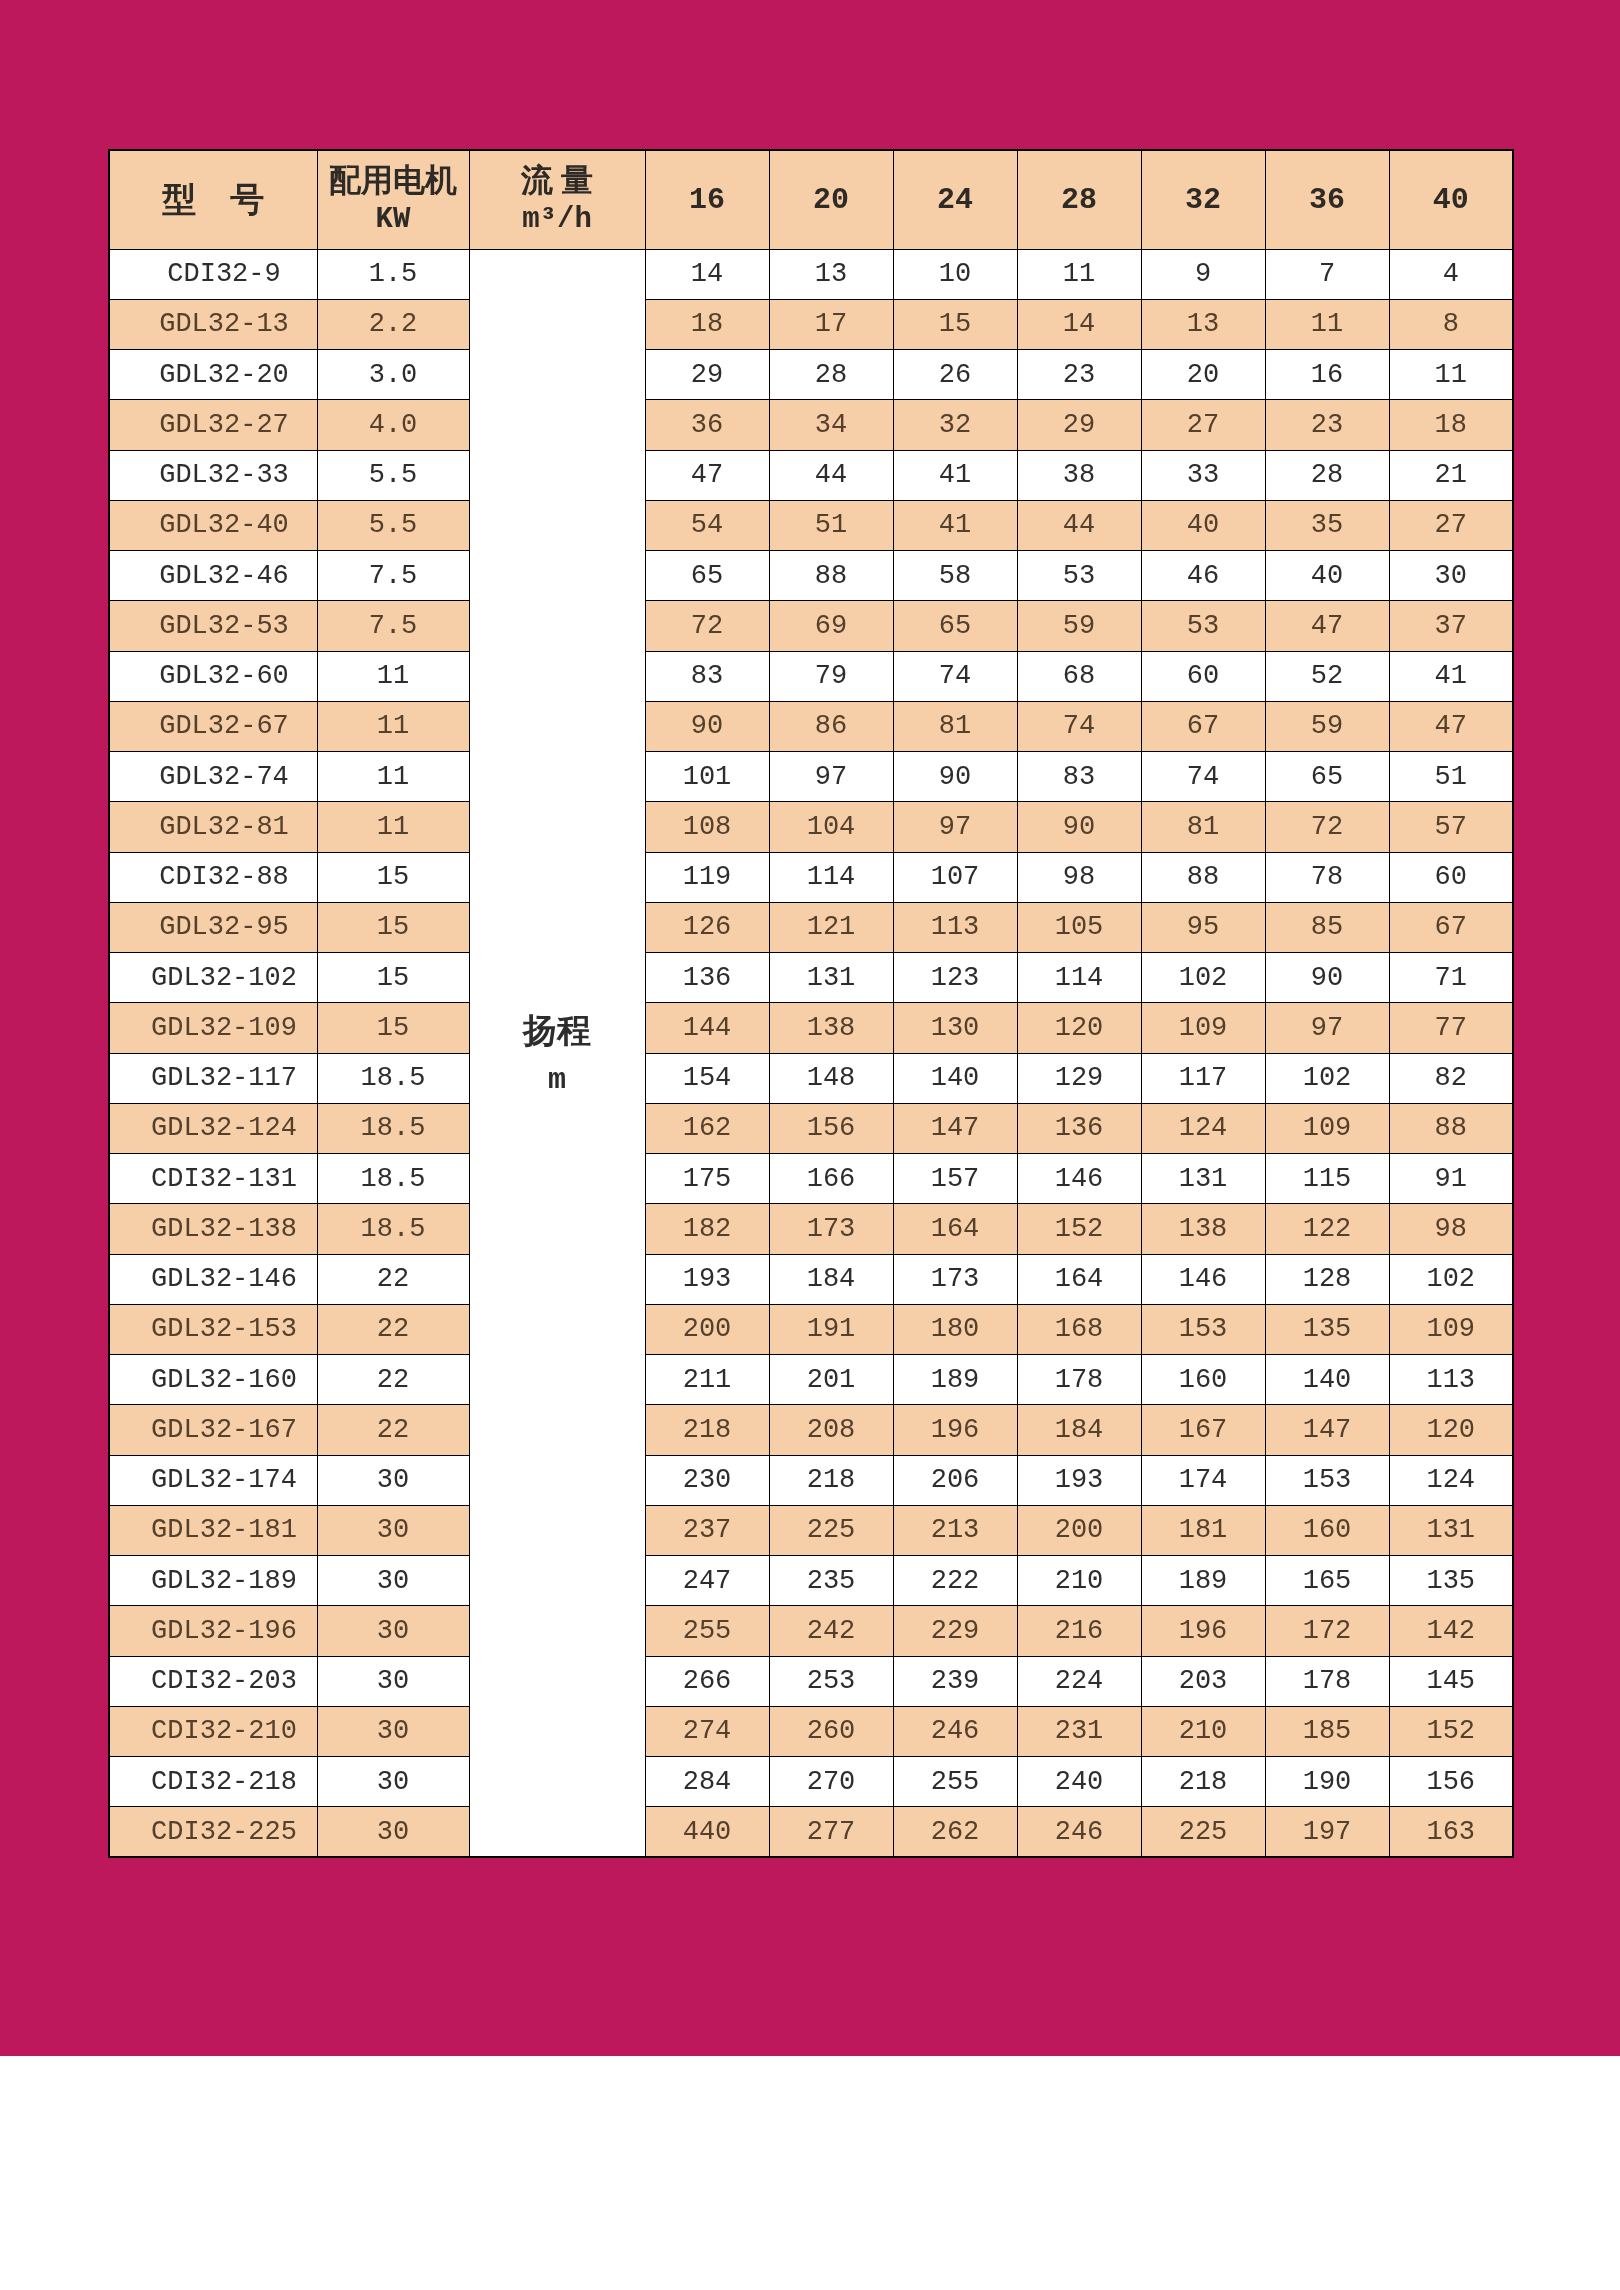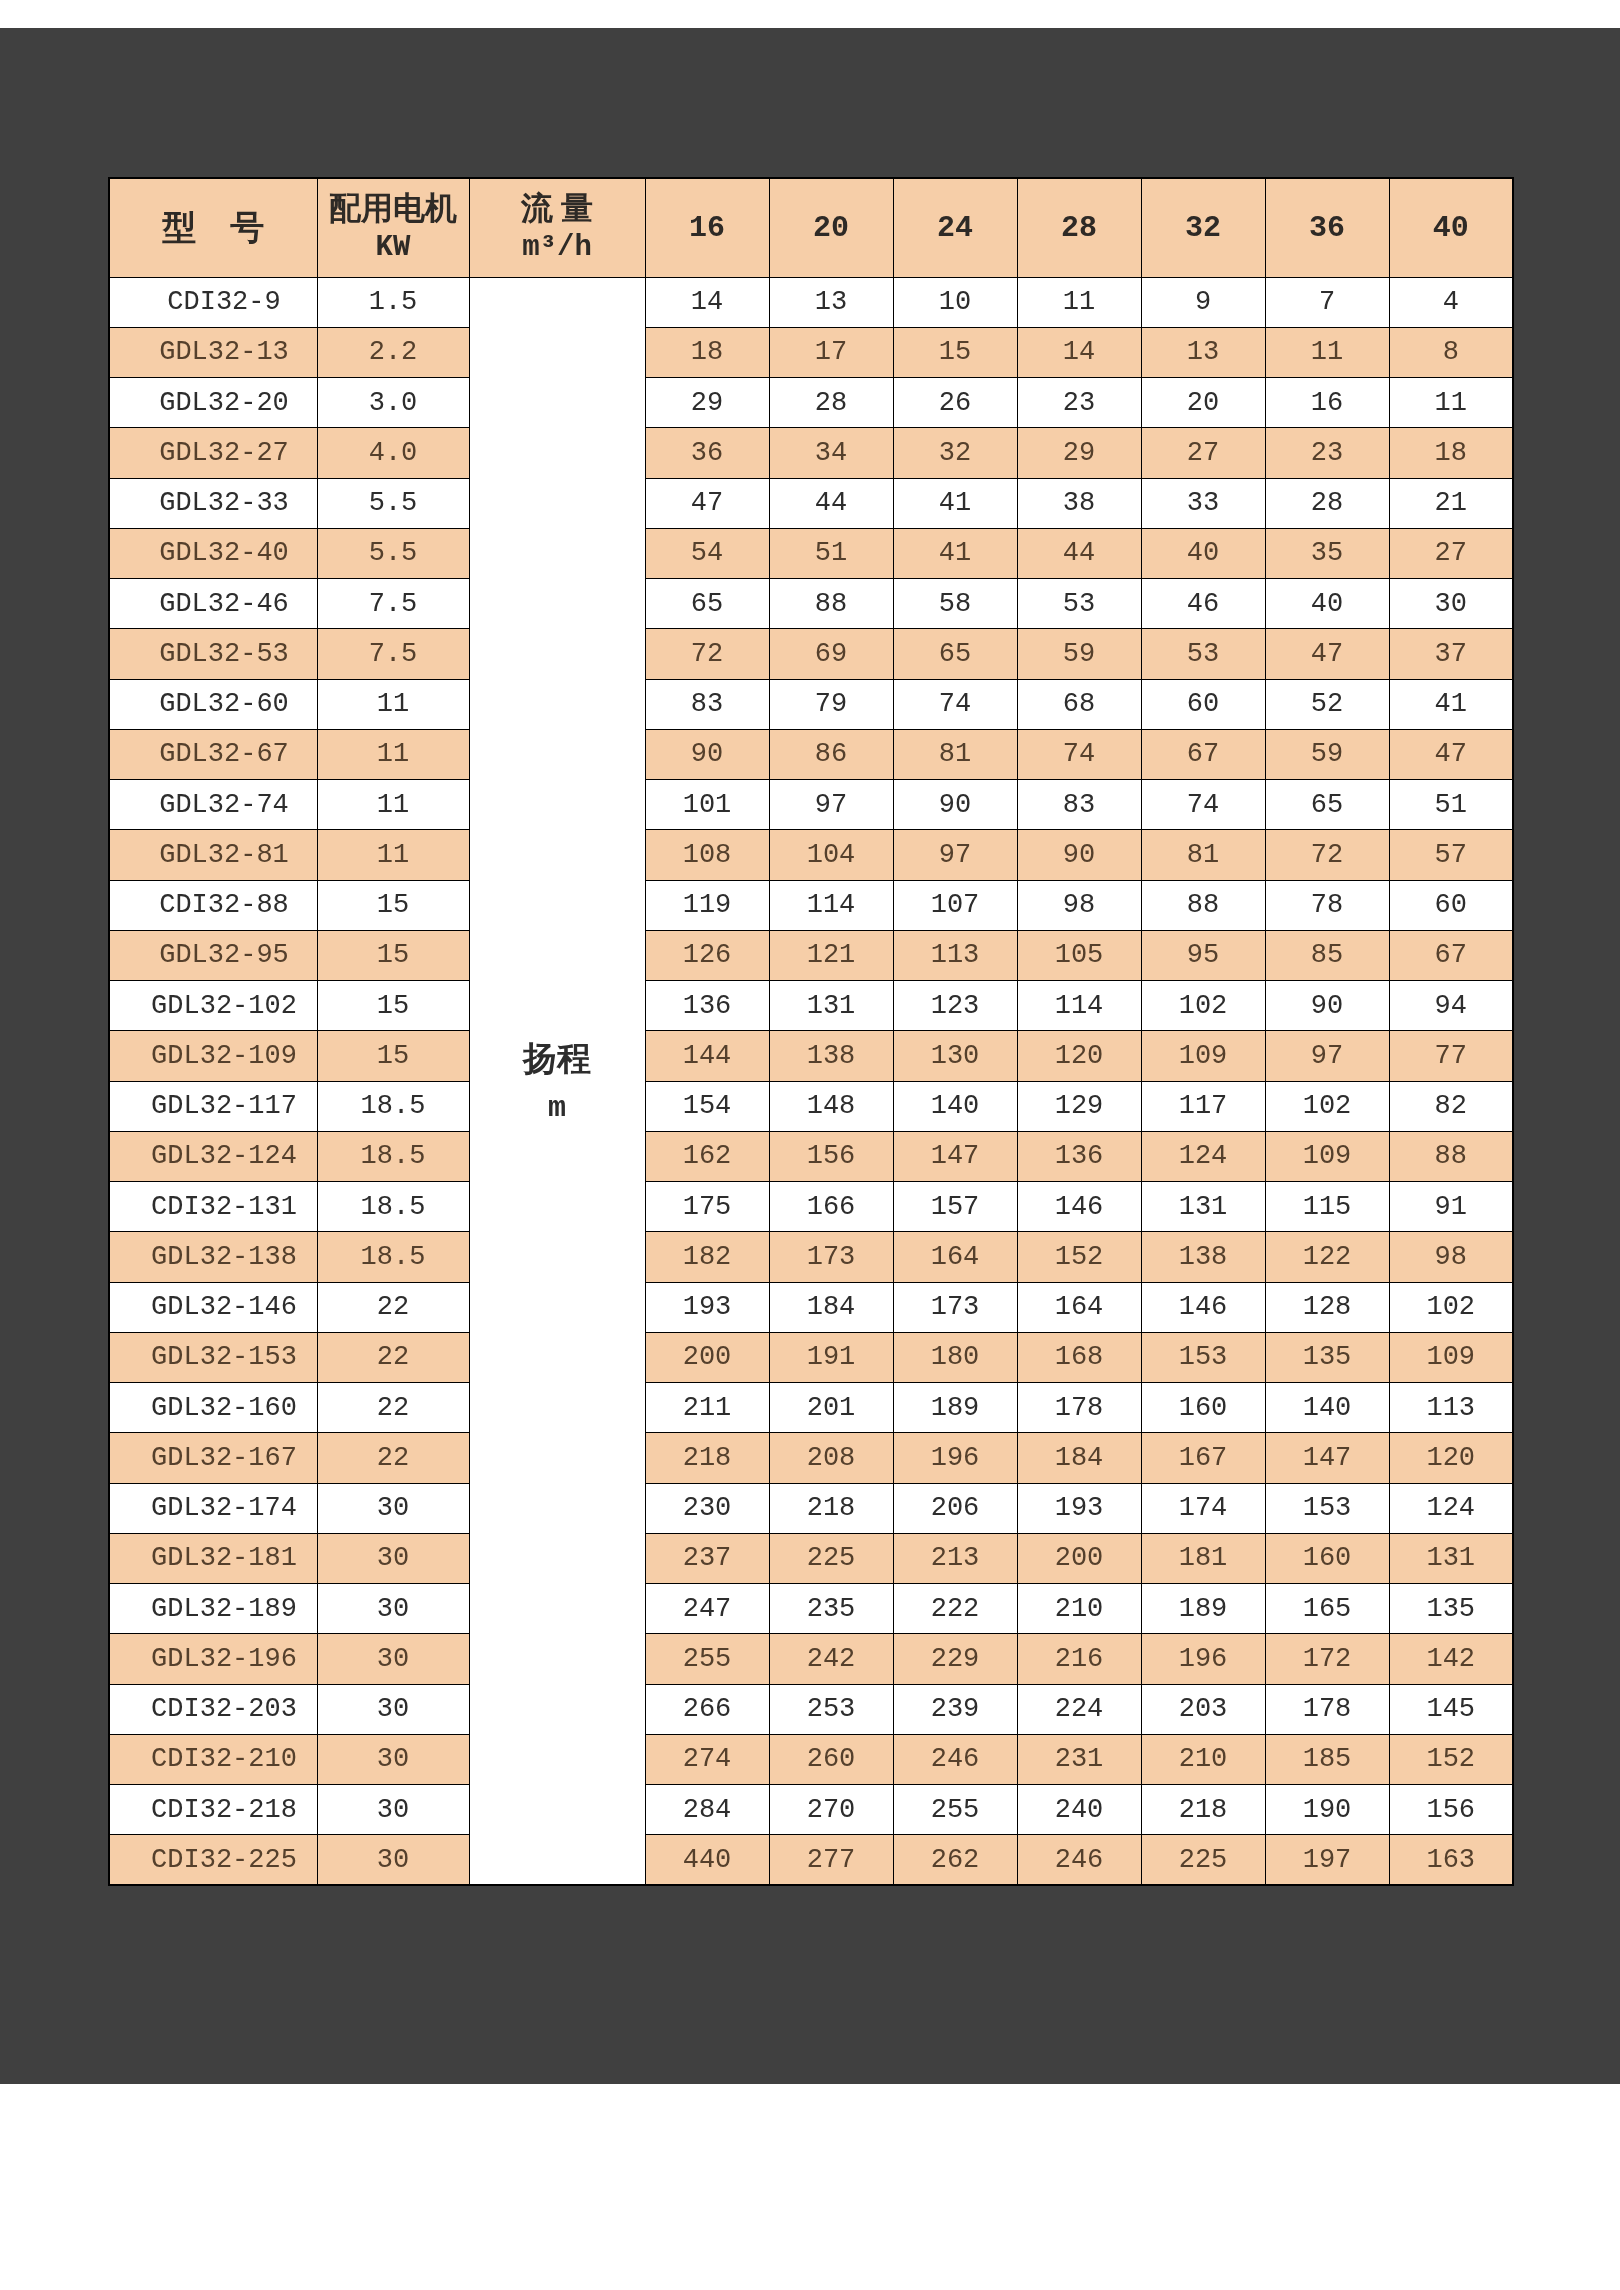--- a/index.html
+++ b/index.html
@@ -4,24 +4,23 @@
 <style>
   html, body {
     margin: 0;
     padding: 0;
     background: #ffffff;
   }
   .page {
     position: relative;
     width: 1620px;
     height: 2056px;
-    background: #404040;
+    background: #be185d;
     overflow: hidden;
     font-family: "Liberation Mono", monospace;
-    margin-top: 28px;
   }
   table.spec {
     position: absolute;
     left: 108px;
     top: 149px;
     width: 1403px;
     height: 1709px;
     border-collapse: collapse;
     table-layout: fixed;
     border: 2.7px solid #000;
@@ -290,21 +289,21 @@
   </tr>
         <tr class="white">
     <td class="model-td">GDL32-102</td>
     <td class="kw-td">15</td>
     <td class="val-td">136</td>
     <td class="val-td">131</td>
     <td class="val-td">123</td>
     <td class="val-td">114</td>
     <td class="val-td">102</td>
     <td class="val-td">90</td>
-    <td class="val-td">94</td>
+    <td class="val-td">71</td>
   </tr>
         <tr class="orange">
     <td class="model-td">GDL32-109</td>
     <td class="kw-td">15</td>
     <td class="val-td">144</td>
     <td class="val-td">138</td>
     <td class="val-td">130</td>
     <td class="val-td">120</td>
     <td class="val-td">109</td>
     <td class="val-td">97</td>

